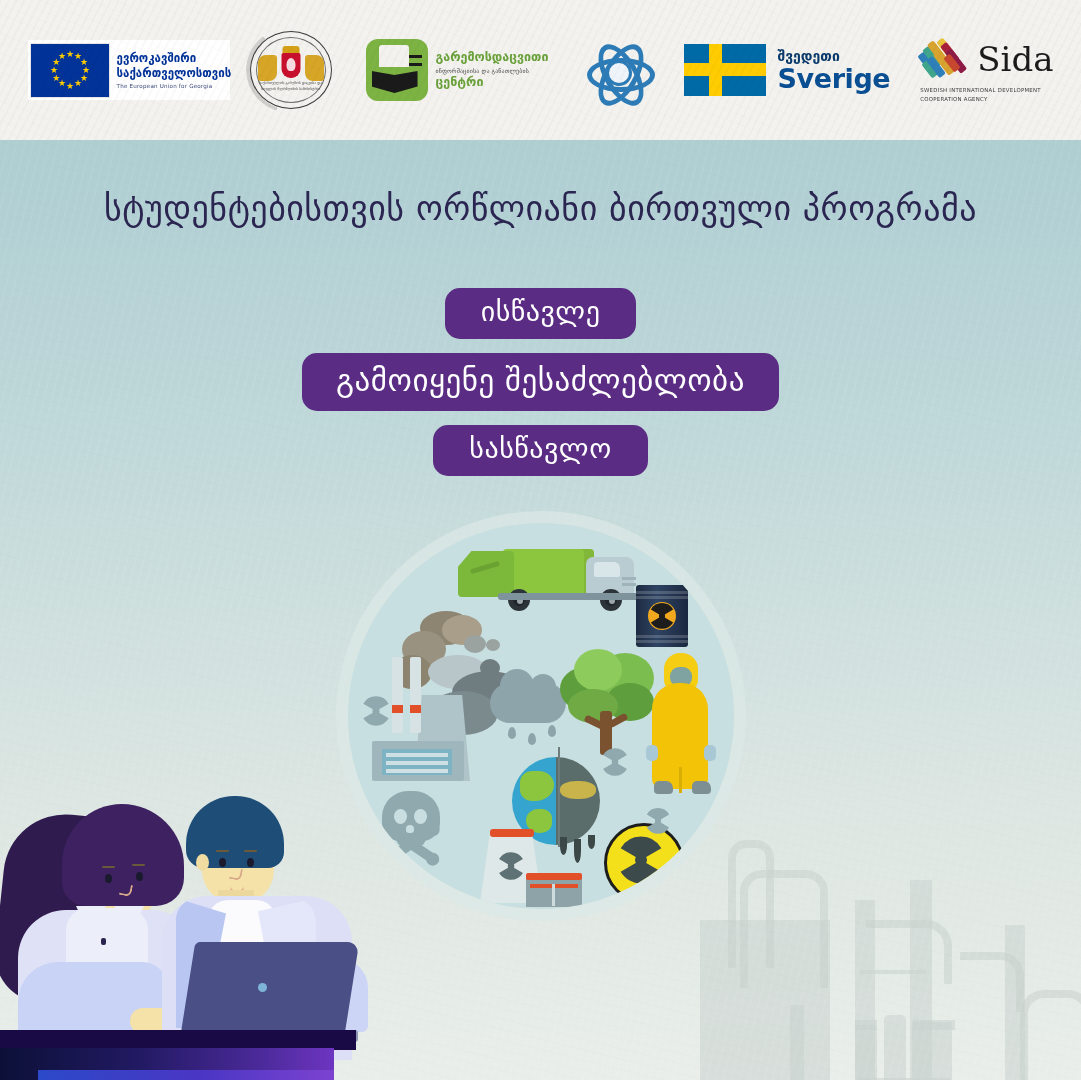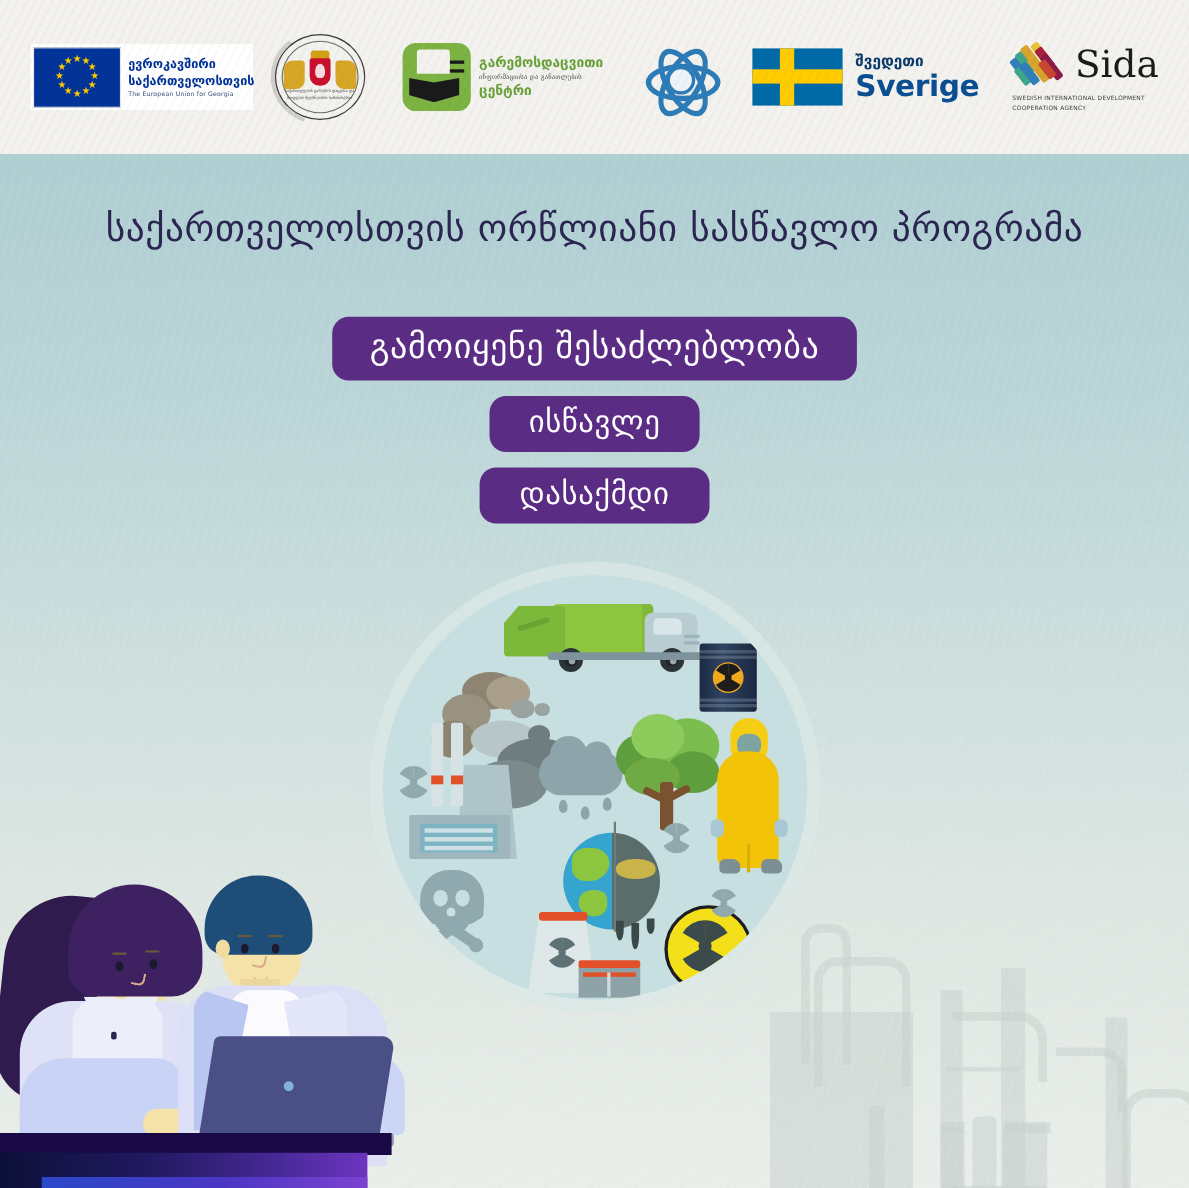--- a/index.html
+++ b/index.html
@@ -368,26 +368,26 @@
       <div class="silo" style="left:910px;top:740px;width:22px;height:202px;"></div>
       <div class="silo" style="left:855px;top:760px;width:20px;height:180px;"></div>
       <div class="pipe" style="left:866px;top:780px;width:78px;height:56px;border-radius:0 26px 0 0;border-left:none;border-bottom:none;"></div>
       <div class="silo" style="left:1005px;top:785px;width:20px;height:156px;"></div>
       <div class="pipe" style="left:960px;top:812px;width:56px;height:52px;border-radius:0 24px 0 0;border-left:none;border-bottom:none;"></div>
       <div class="pipe" style="left:1020px;top:850px;width:56px;height:92px;border-radius:24px 24px 0 0;border-bottom:none;"></div>
       <div class="silo" style="left:860px;top:830px;width:66px;height:4px;"></div>
       <div class="silo" style="left:790px;top:865px;width:14px;height:76px;"></div>
     </div>
 
-    <div class="title">საქართველოსთვის  ორწლიანი  სასწავლო  პროგრამა</div>
+    <div class="title">სტუდენტებისთვის  ორწლიანი  ბირთვული  პროგრამა</div>
 
     <div class="badges">
+      <div class="badge badge-2">ისწავლე</div>
       <div class="badge badge-1">გამოიყენე შესაძლებლობა</div>
-      <div class="badge badge-2">ისწავლე</div>
-      <div class="badge badge-3">დასაქმდი</div>
+      <div class="badge badge-3">სასწავლო</div>
     </div>
 
     <div class="circle-wrap">
       <div class="circle-halo"></div>
       <div class="circle">
 
         <div class="ico" style="left:106px;top:20px;width:190px;height:70px;">
           <div class="truck-body"></div>
           <div class="truck-hop"></div>
           <div class="truck-slot"></div>

